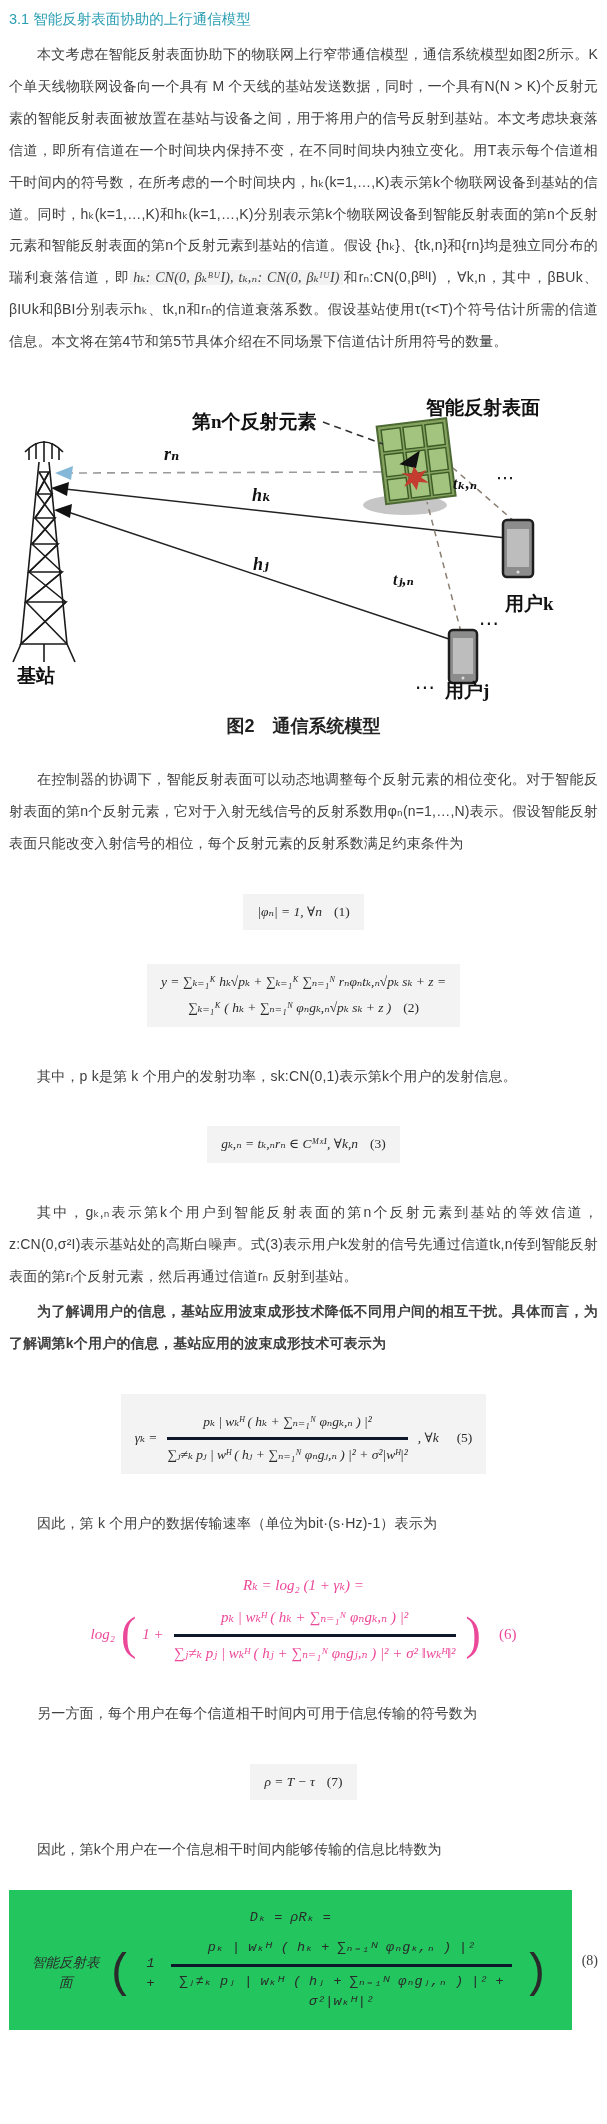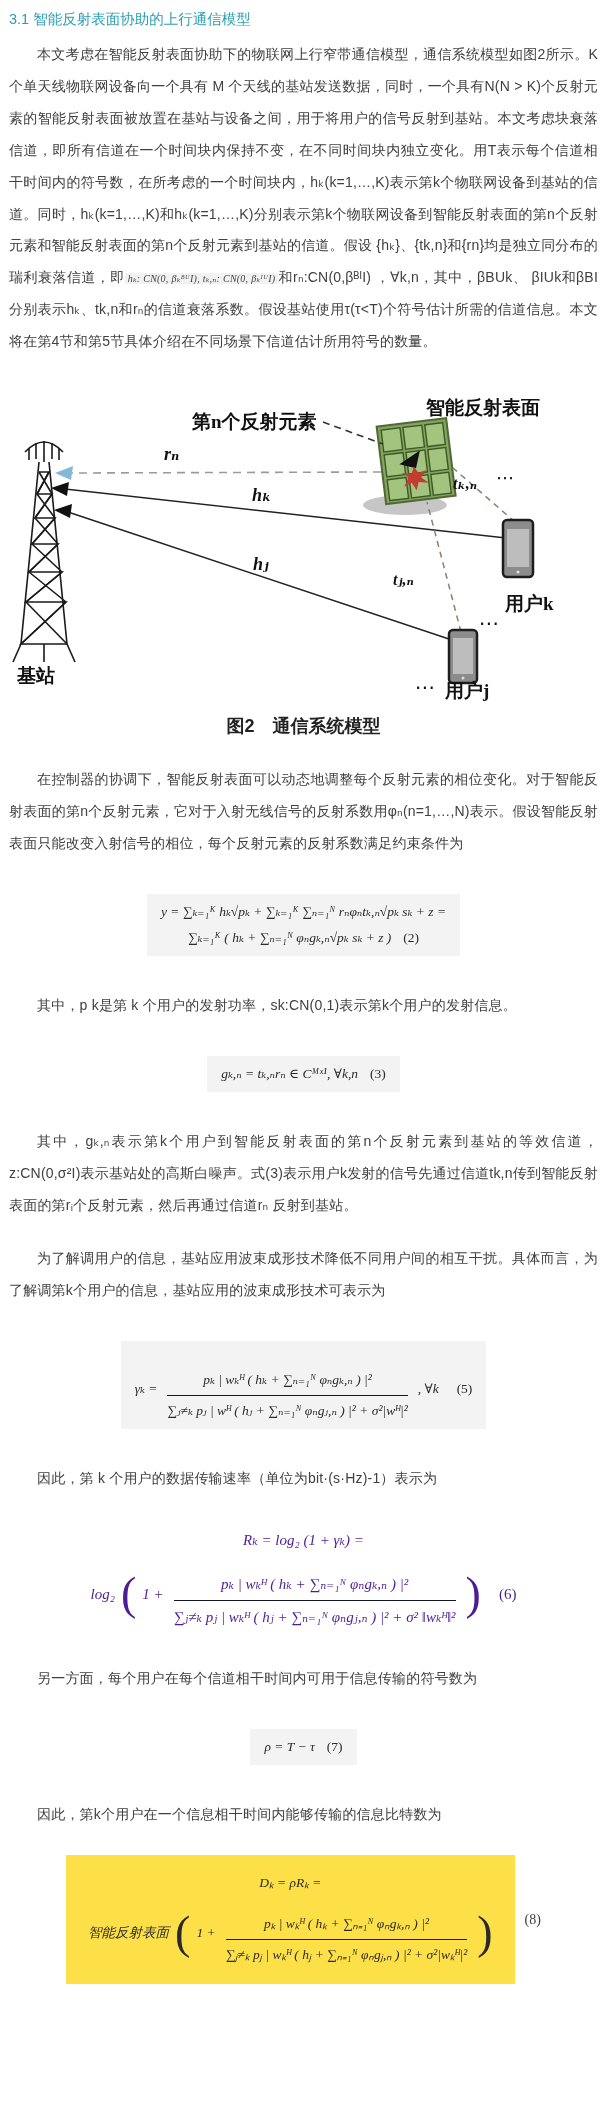--- a/index.html
+++ b/index.html
@@ -10,43 +10,43 @@
     color:#404040;font-size:14px;
   }
   .heading{color:#2b9eb3;font-size:14.5px;margin:0 0 6px 0;font-weight:normal;}
   .para{
     text-align:justify;text-indent:2em;line-height:2.28;margin:24px 0;
     letter-spacing:.2px;
   }
   .para.first{margin-top:10px;margin-bottom:0;}
   .imath{
     background:#f2f2f2;font-family:"Liberation Serif","DejaVu Serif",serif;
-    font-style:italic;font-size:10px;padding:0 3px;
+    font-style:italic;font-size:14px;padding:0 3px;
   }
   .figure{margin-top:14px;text-align:left;}
   .caption{text-align:center;font-weight:bold;font-size:18px;margin:4px 0 26px 0;color:#222;}
   
   .fwrap{text-align:center;margin:34px 0;line-height:1.5;}
   .fbox{
     display:inline-block;background:#f3f3f3;padding:8px 14px;
     font-family:"Liberation Serif","DejaVu Serif",serif;font-style:italic;
     color:#2a2a2a;font-size:13.5px;
   }
   .fwhite{display:inline-block;font-family:"Liberation Serif","DejaVu Serif",serif;
-    font-style:italic;color:#4c1d95;font-size:15px;}
+    font-style:italic;color:#ec4899;font-size:15px;}
   .flabel{font-style:normal;margin-left:12px;}
   .frow{display:flex;align-items:center;justify-content:center;gap:6px;margin-top:8px;}
   .frac{display:inline-block;vertical-align:middle;text-align:center;margin:0 4px;}
-  .frac .num{display:block;border-bottom:1px solid #0f172a;padding:2px 10px 5px 10px;margin-top:11px;}
+  .frac .num{display:block;border-bottom:3px solid #0f172a;padding:2px 10px 5px 10px;}
   .frac .den{display:block;padding-top:5px;}
   .bigp{font-size:46px;font-weight:100;font-style:normal;line-height:0;vertical-align:middle;}
   .fline1{text-align:center;margin-bottom:6px;}
   .outerrow{display:flex;align-items:center;justify-content:center;gap:10px;}
-  .f8box{display:inline-block;background:#fde047;padding:18px 22px;
-    font-family:Liberation Serif, serif;font-style:italic;
+  .f8box{display:inline-block;background:#22c55e;padding:18px 22px;
+    font-family:Liberation Mono, monospace;font-style:italic;
     color:#2a2a2a;font-size:13.5px;}
   .svglabel{font-family:"Liberation Serif","DejaVu Serif",serif;font-weight:bold;}
   .svgmath{font-family:"Liberation Serif","DejaVu Serif",serif;font-weight:bold;font-style:italic;}
 </style>
 </head>
 <body>
 
 <div class="page">
 
   <h3 class="heading">3.1 智能反射表面协助的上行通信模型</h3>
@@ -129,37 +129,40 @@
         <circle cx="454" cy="306" r="1.5" fill="#ddd"></circle>
       </g>
       <text x="406" y="322" font-size="20" fill="#111">⋯</text>
       <text class="svglabel" x="436" y="325" font-size="19" fill="#111">用户j</text>
     </svg>
     <div class="caption">图2　通信系统模型</div>
   </div>
 
   <p class="para">在控制器的协调下，智能反射表面可以动态地调整每个反射元素的相位变化。对于智能反射表面的第n个反射元素，它对于入射无线信号的反射系数用φₙ(n=1,…,N)表示。假设智能反射表面只能改变入射信号的相位，每个反射元素的反射系数满足约束条件为</p>
 
+  <div class="fwrap">
+    <span class="fbox"><span>|φₙ| = 1, ∀n</span><span class="flabel">(1)</span></span>
+  </div>
 
 
   <div class="fwrap">
     <span class="fbox">
       <span style="display:block;">y = ∑ₖ₌₁ᴷ hₖ√pₖ + ∑ₖ₌₁ᴷ ∑ₙ₌₁ᴺ rₙφₙtₖ,ₙ√pₖ sₖ + z =</span>
       <span style="display:block;margin-top:6px;"><span>∑ₖ₌₁ᴷ ( hₖ + ∑ₙ₌₁ᴺ φₙgₖ,ₙ√pₖ sₖ + z )</span><span class="flabel">(2)</span></span>
     </span>
   </div>
 
   <p class="para">其中，p k是第 k 个用户的发射功率，sk:CN(0,1)表示第k个用户的发射信息。</p>
 
   <div class="fwrap">
     <span class="fbox"><span>gₖ,ₙ = tₖ,ₙrₙ ∈ Cᴹˣ¹, ∀k,n</span><span class="flabel">(3)</span></span>
   </div>
 
   <p class="para" style="margin-bottom:4px;">其中，gₖ,ₙ表示第k个用户到智能反射表面的第n个反射元素到基站的等效信道，z:CN(0,σ²I)表示基站处的高斯白噪声。式(3)表示用户k发射的信号先通过信道tk,n传到智能反射表面的第rᵢ个反射元素，然后再通过信道rₙ 反射到基站。</p>
-  <p class="para" style="margin-top:21px;">为了解调用户的信息，基站应用波束成形技术降低不同用户间的相互干扰。具体而言，为了解调第k个用户的信息，基站应用的波束成形技术可表示为</p>
+  <p class="para" style="margin-top:4px;font-weight:bold;">为了解调用户的信息，基站应用波束成形技术降低不同用户间的相互干扰。具体而言，为了解调第k个用户的信息，基站应用的波束成形技术可表示为</p>
 
   <div class="fwrap">
     <span class="fbox">
       <span class="frow">
         <span>γₖ =</span>
         <span class="frac">
           <span class="num">pₖ | wₖᴴ ( hₖ + ∑ₙ₌₁ᴺ φₙgₖ,ₙ ) |²</span>
           <span class="den">∑ⱼ≠ₖ pⱼ | wᴴ ( hⱼ + ∑ₙ₌₁ᴺ φₙgⱼ,ₙ ) |² + σ²|wᴴ|²</span>
         </span>
         <span>, ∀k</span>

